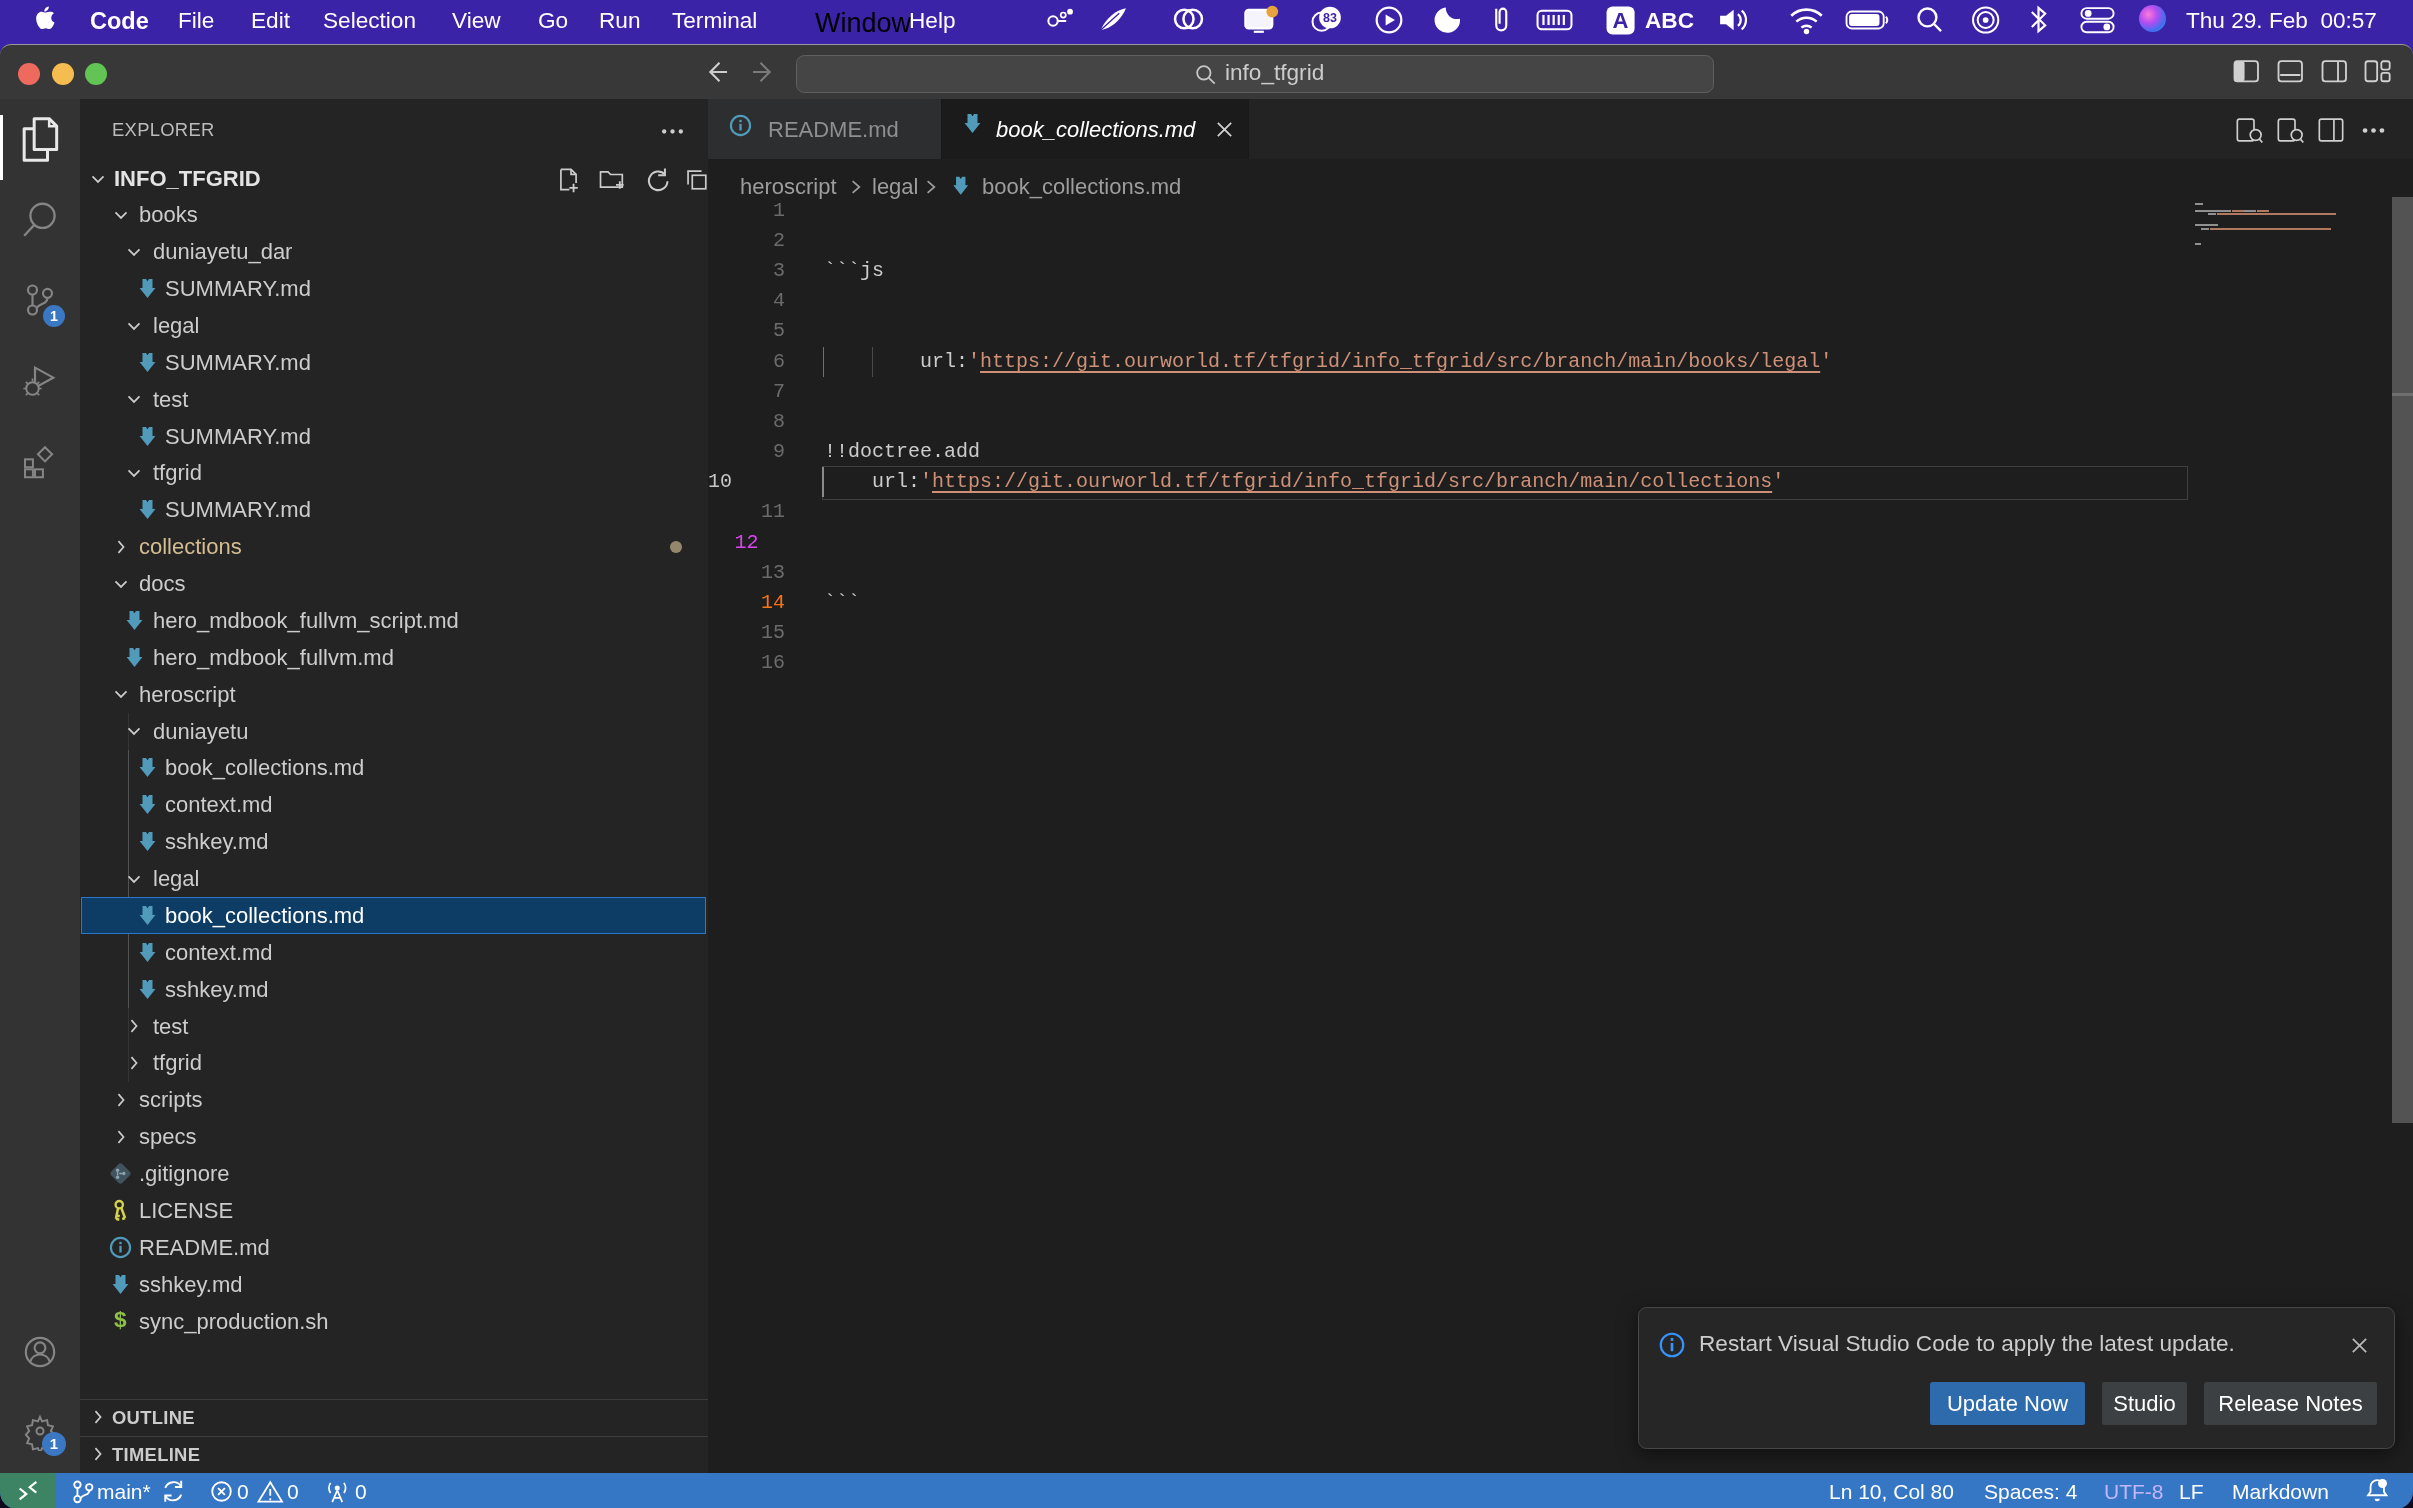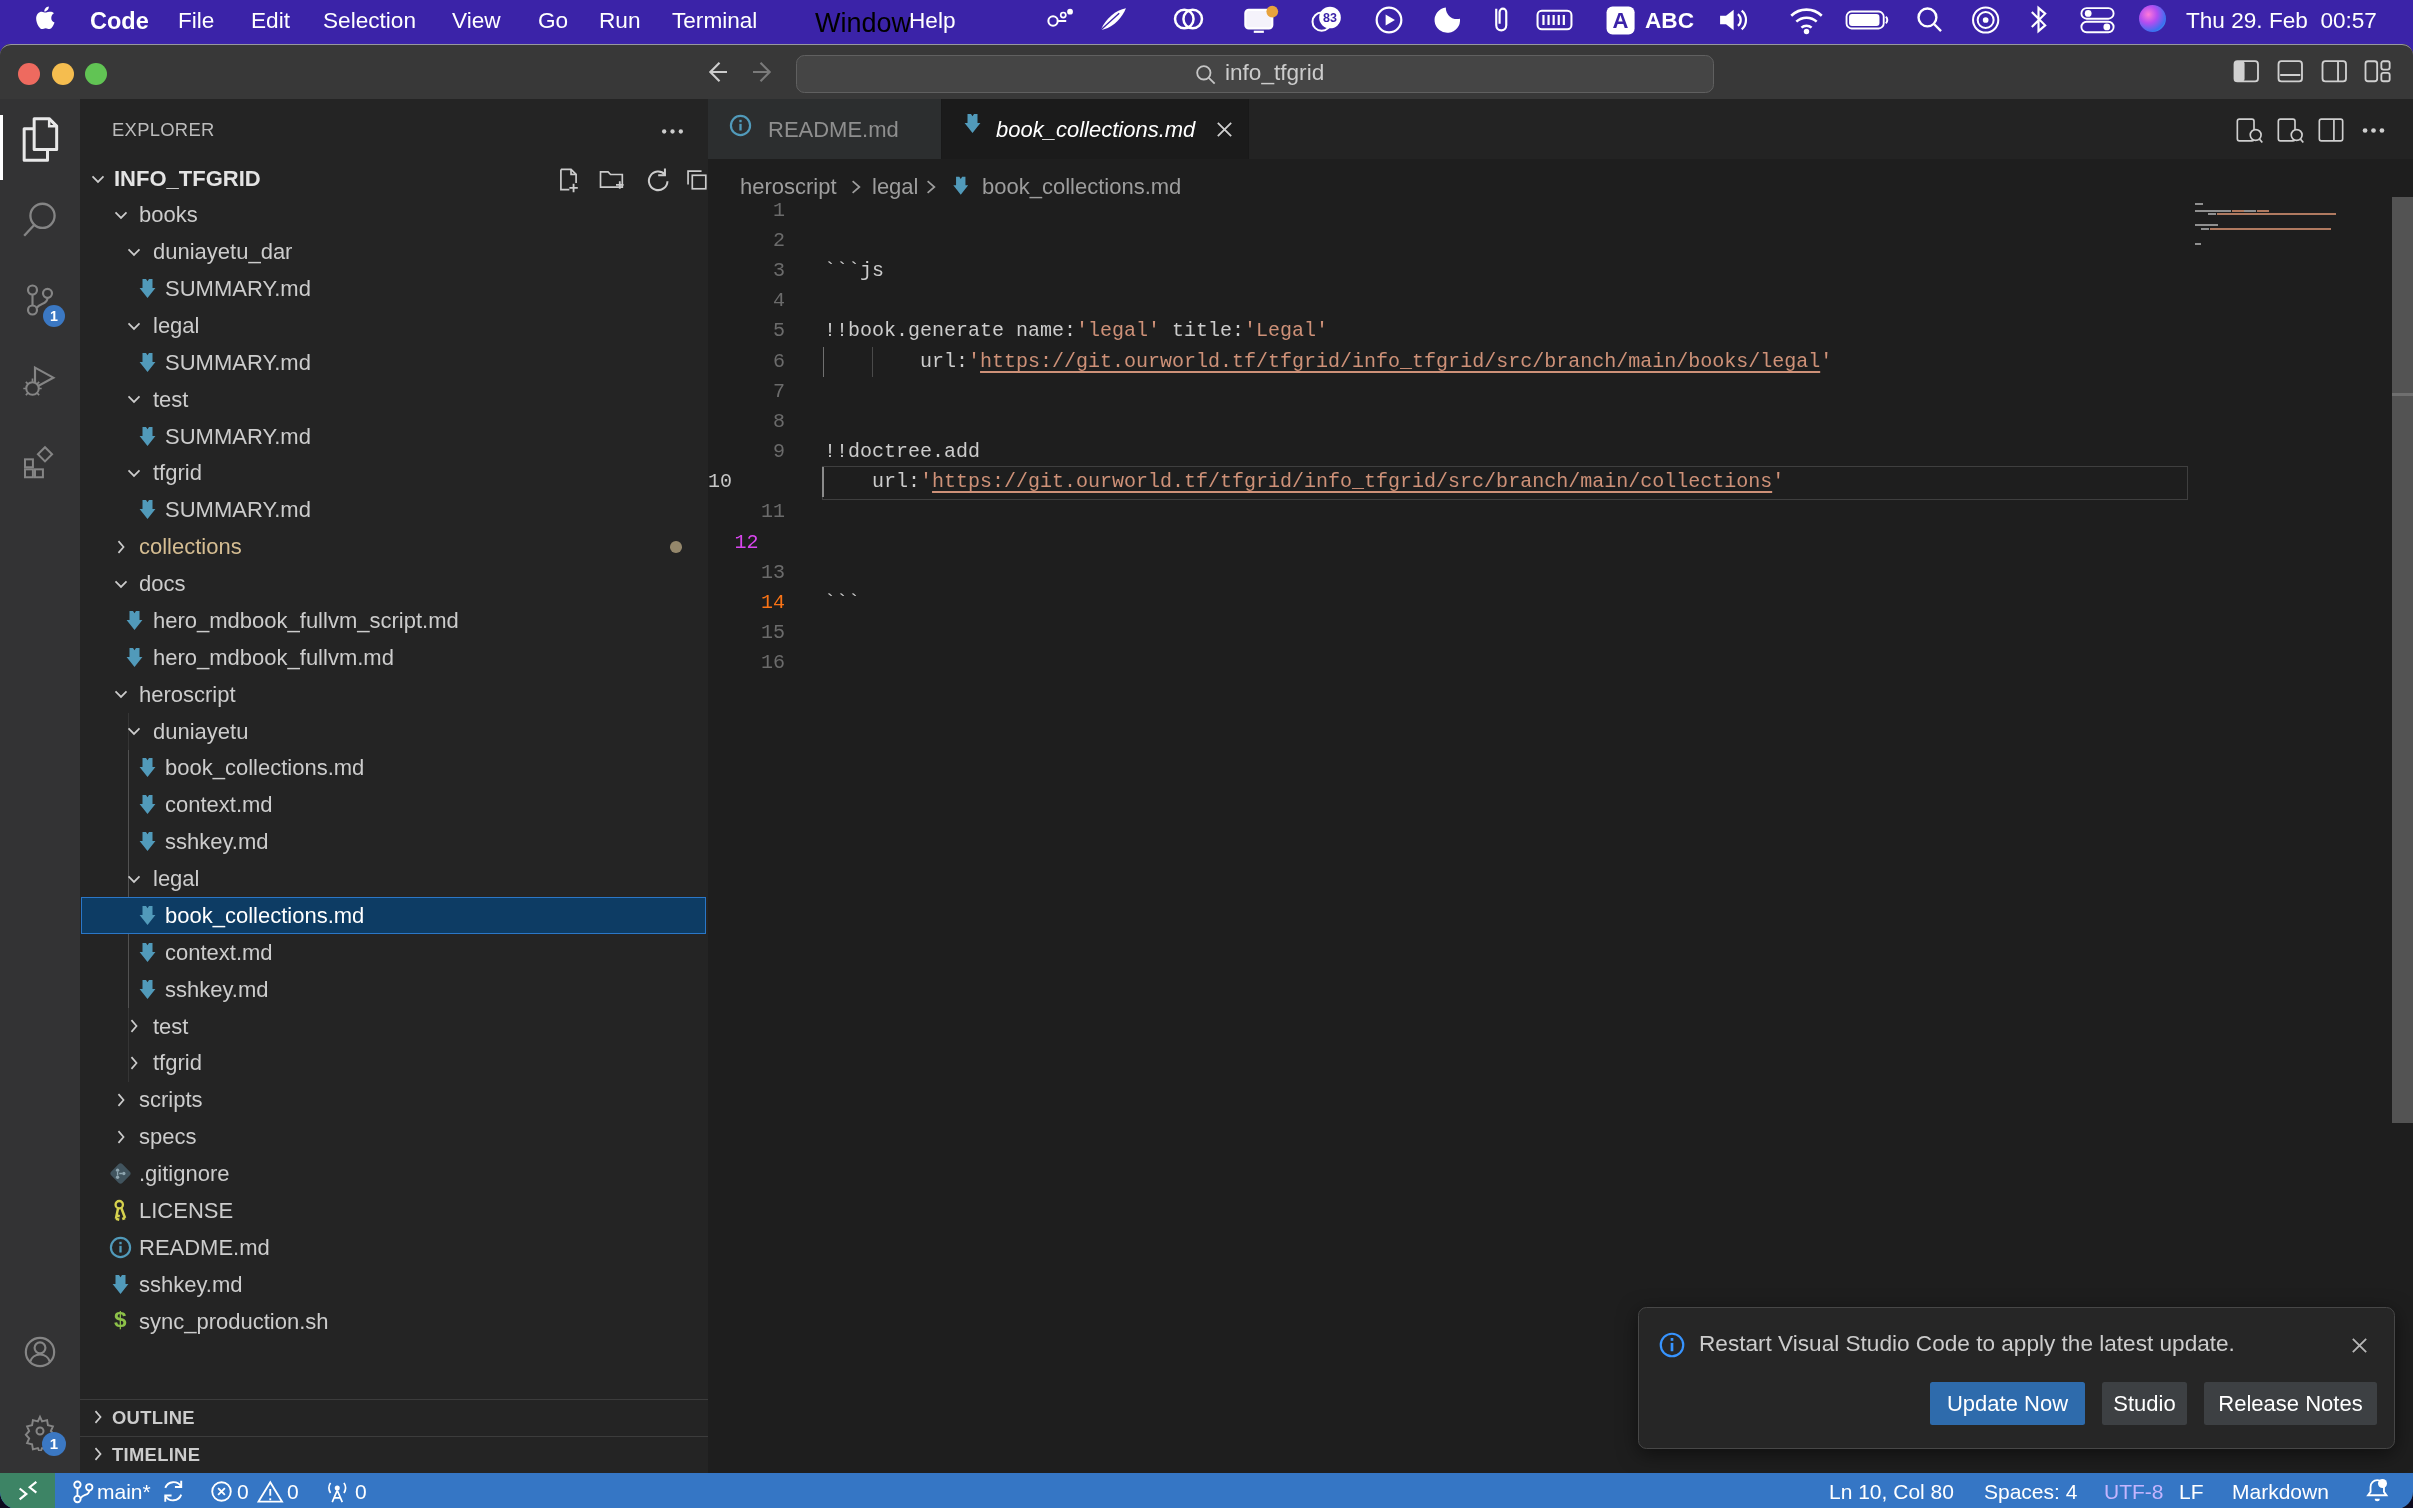--- a/index.html
+++ b/index.html
@@ -421,21 +421,20 @@
 <div class="mono abs" style="left:708px;top:363px;width:77px;text-align:right;color:#6b6b6b">8</div>
 <div class="mono abs" style="left:708px;top:393px;width:77px;text-align:right;color:#6b6b6b">9</div>
 <div class="mono abs" style="left:708px;top:423px;width:77px;text-align:left;color:#c6c6c6">10</div>
 <div class="mono abs" style="left:708px;top:453px;width:77px;text-align:right;color:#6b6b6b">11</div>
 <div class="mono abs" style="left:708px;top:484px;width:77px;text-align:center;color:#d946ef">12</div>
 <div class="mono abs" style="left:708px;top:514px;width:77px;text-align:right;color:#6b6b6b">13</div>
 <div class="mono abs" style="left:708px;top:544px;width:77px;text-align:right;color:#f97316">14</div>
 <div class="mono abs" style="left:708px;top:574px;width:77px;text-align:right;color:#6b6b6b">15</div>
 <div class="mono abs" style="left:708px;top:604px;width:77px;text-align:right;color:#6b6b6b">16</div>
 <div class="mono abs" style="left:824px;top:212px"><span style="color:#cccccc">```js</span></div>
-<div class="mono abs" style="left:824px;top:272px"><span style="color:#cccccc">!!book.generate name:</span><span class="str">'legal'</span><span style="color:#cccccc"> title:</span><span class="str">'Legal'</span></div>
 <div class="mono abs" style="left:824px;top:303px"><span style="color:#cccccc">        url:</span><span class="str">'<span class="und">https://git.ourworld.tf/tfgrid/info_tfgrid/src/branch/main/books/legal</span>'</span></div>
 <div class="mono abs" style="left:824px;top:393px"><span style="color:#cccccc">!!doctree.add</span></div>
 <div class="mono abs" style="left:824px;top:423px"><span style="color:#cccccc">    url:</span><span class="str">'<span class="und">https://git.ourworld.tf/tfgrid/info_tfgrid/src/branch/main/collections</span>'</span></div>
 <div class="mono abs" style="left:824px;top:544px"><span style="color:#cccccc">```</span></div>
 <div class="abs" style="left:2195px;top:159px;width:8.4px;height:2.2px;background:#909090"></div>
 <div class="abs" style="left:2195px;top:166px;width:36px;height:2.2px;background:#909090"></div>
 <div class="abs" style="left:2232px;top:166px;width:11.7px;height:2.2px;background:#b07a60"></div>
 <div class="abs" style="left:2244px;top:166px;width:11.7px;height:2.2px;background:#909090"></div>
 <div class="abs" style="left:2257px;top:166px;width:11.7px;height:2.2px;background:#b07a60"></div>
 <div class="abs" style="left:2208px;top:169px;width:8.4px;height:2.2px;background:#909090"></div>

